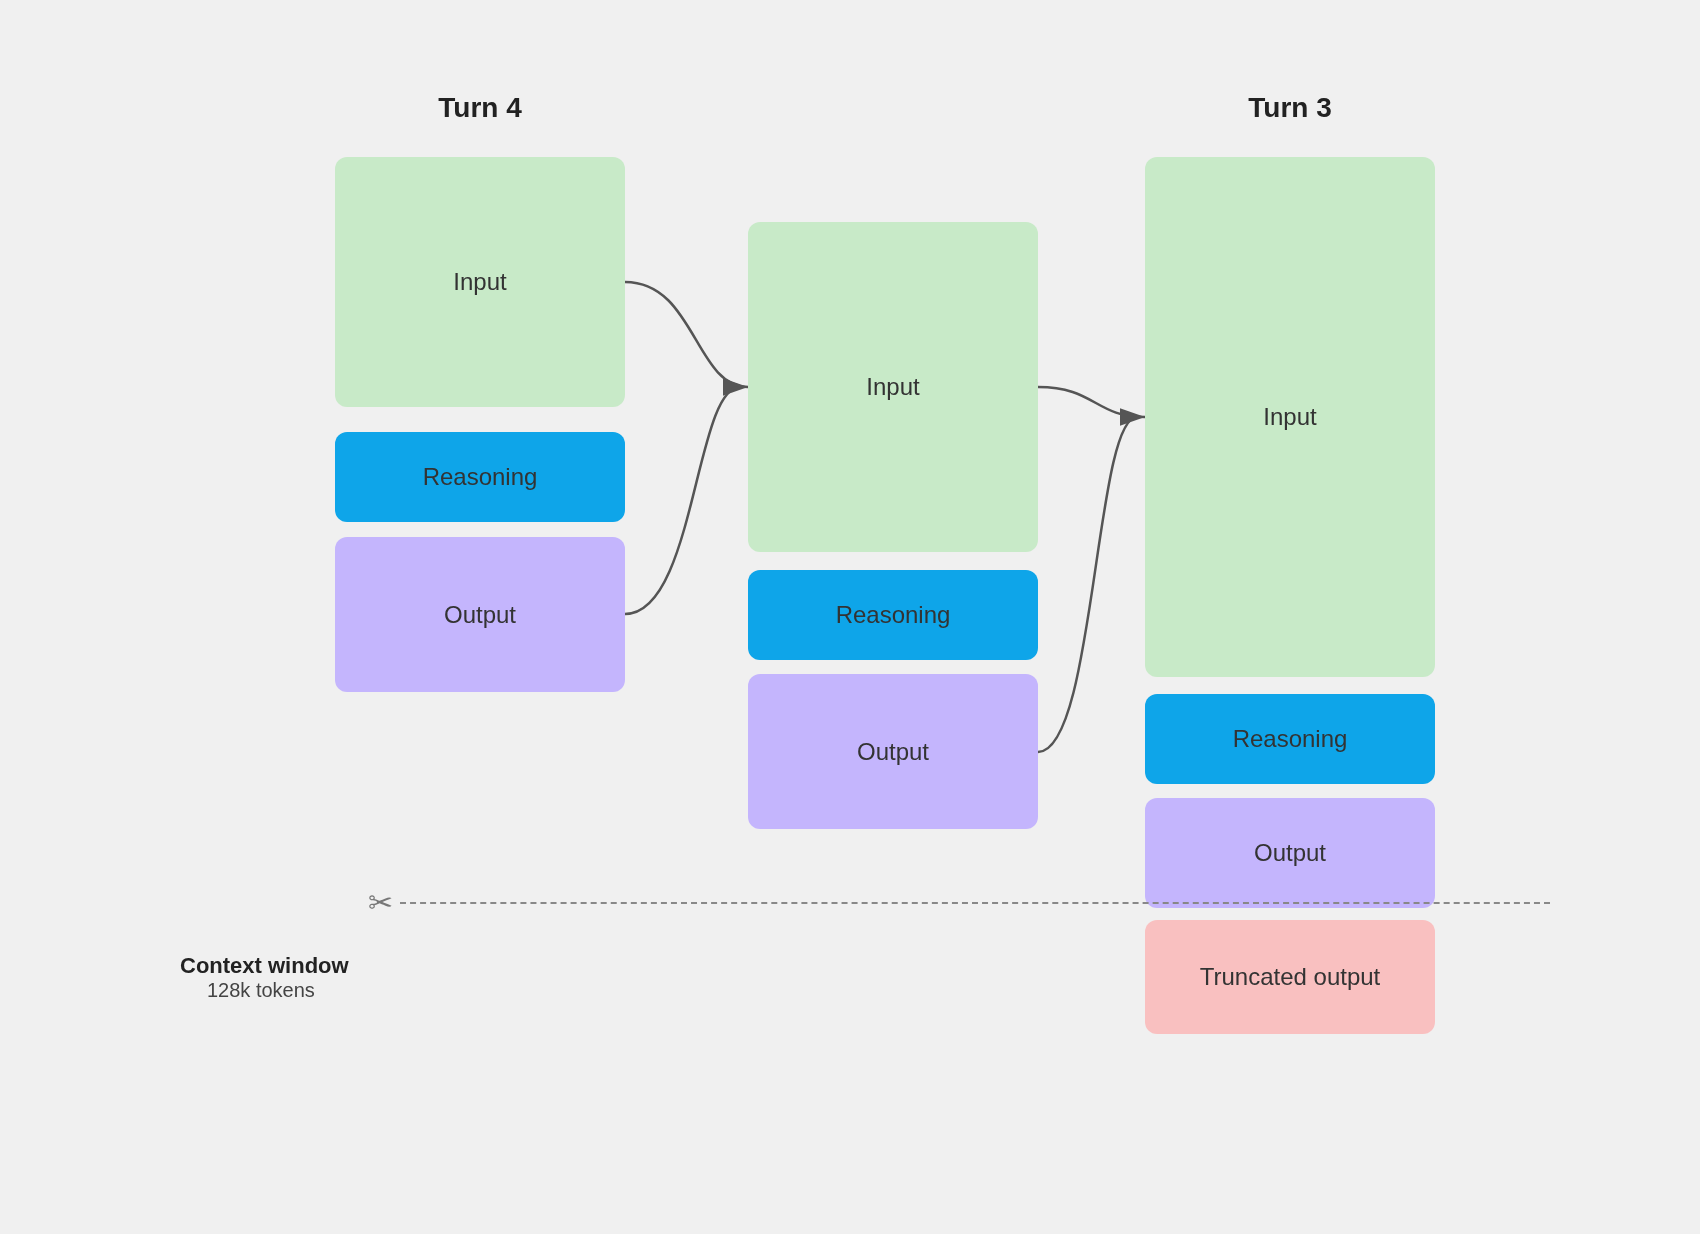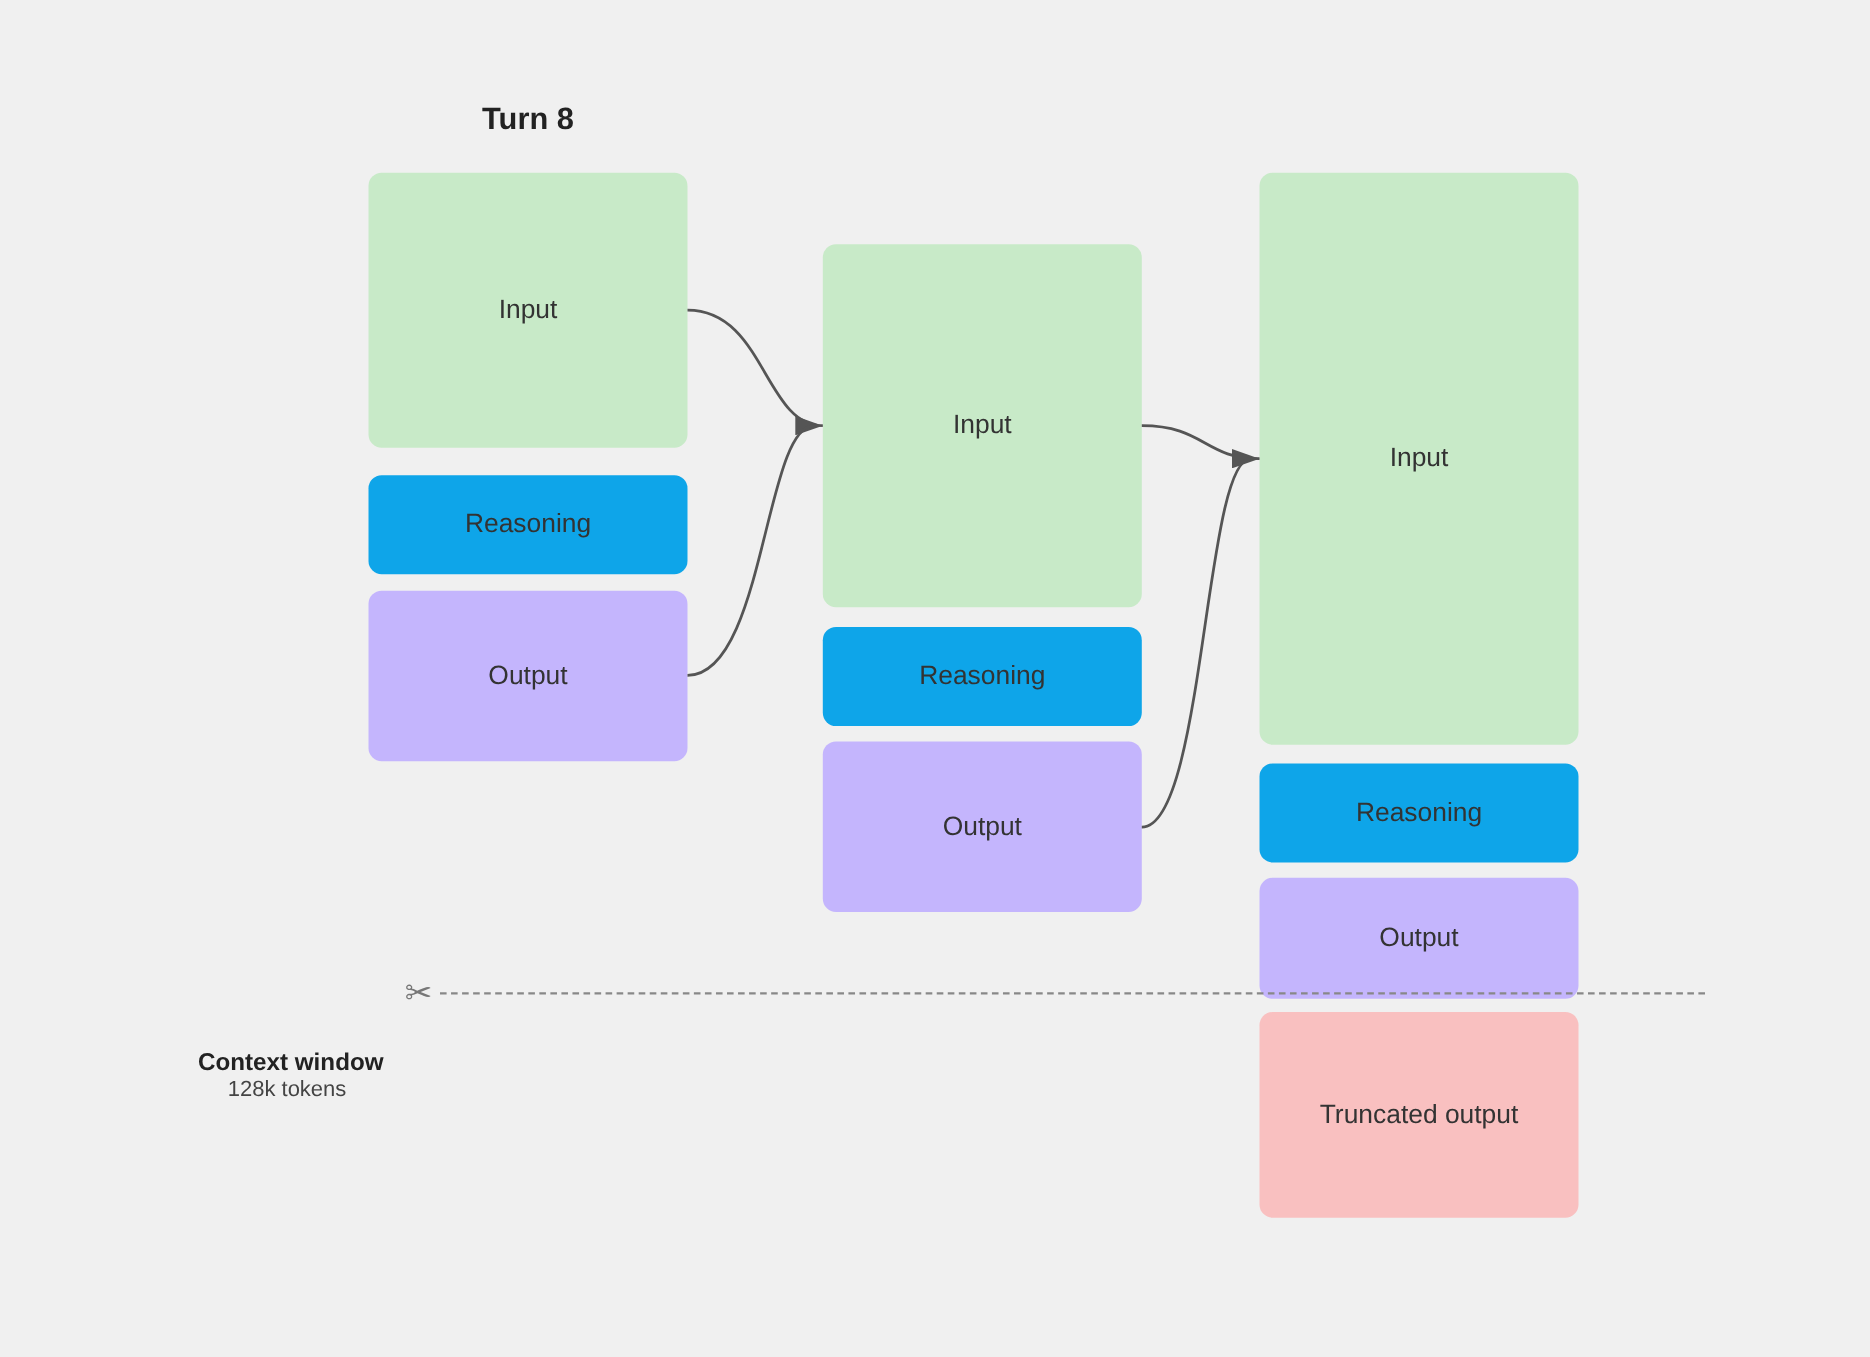--- a/index.html
+++ b/index.html
@@ -87,21 +87,22 @@
       height: 100%;
       pointer-events: none;
       overflow: visible;
     }
   </style>
 </head>
 <body>
 
 <div class="diagram">
 
-  <div class="turn-label" style="left: 185px; width: 290px;">Turn 8</div>
+  <div class="turn-label" style="left: 185px; width: 290px;">Turn 4</div>
+  <div class="turn-label" style="left: 995px; width: 290px;">Turn 3</div>
 
   <div class="block block-green" style="left:185px;top:65px;width:290px;height:250px;">
       <span>Input</span>
     </div>
   <div class="block block-gray" style="left:185px;top:340px;width:290px;height:90px;">
       <span>Reasoning</span>
     </div>
   <div class="block block-blue" style="left:185px;top:445px;width:290px;height:155px;">
       <span>Output</span>
     </div>
@@ -118,21 +119,21 @@
 
   <div class="block block-green" style="left:995px;top:65px;width:290px;height:520px;">
       <span>Input</span>
     </div>
   <div class="block block-gray" style="left:995px;top:602px;width:290px;height:90px;">
       <span>Reasoning</span>
     </div>
   <div class="block block-blue" style="left:995px;top:706px;width:290px;height:110px;">
       <span>Output</span>
     </div>
-  <div class="block block-red" style="left:995px;top:828px;width:290px;height:187px;">
+  <div class="block block-red" style="left:995px;top:828px;width:290px;height:114px;">
       <span>Truncated output</span>
     </div>
 
   <div class="context-line" style="top: 810px;"></div>
 
   <div class="scissors" style="left: 218px; top: 793px;">✂</div>
 
   <div class="context-label" style="top: 835px;">
     <div class="context-title">Context window</div>
     <div class="context-sub">128k tokens</div>

